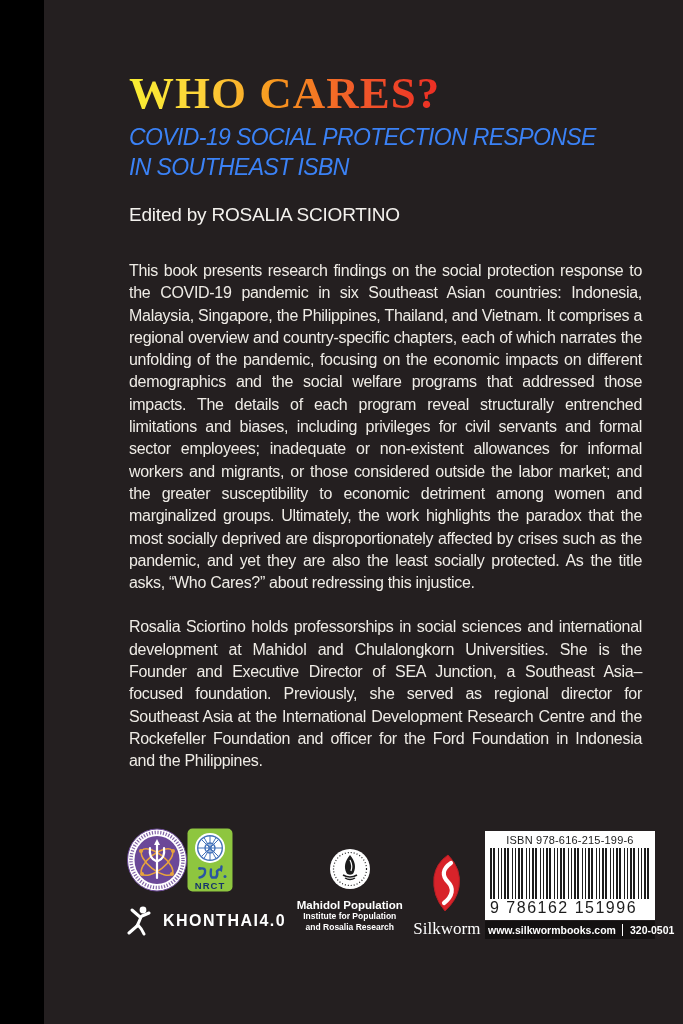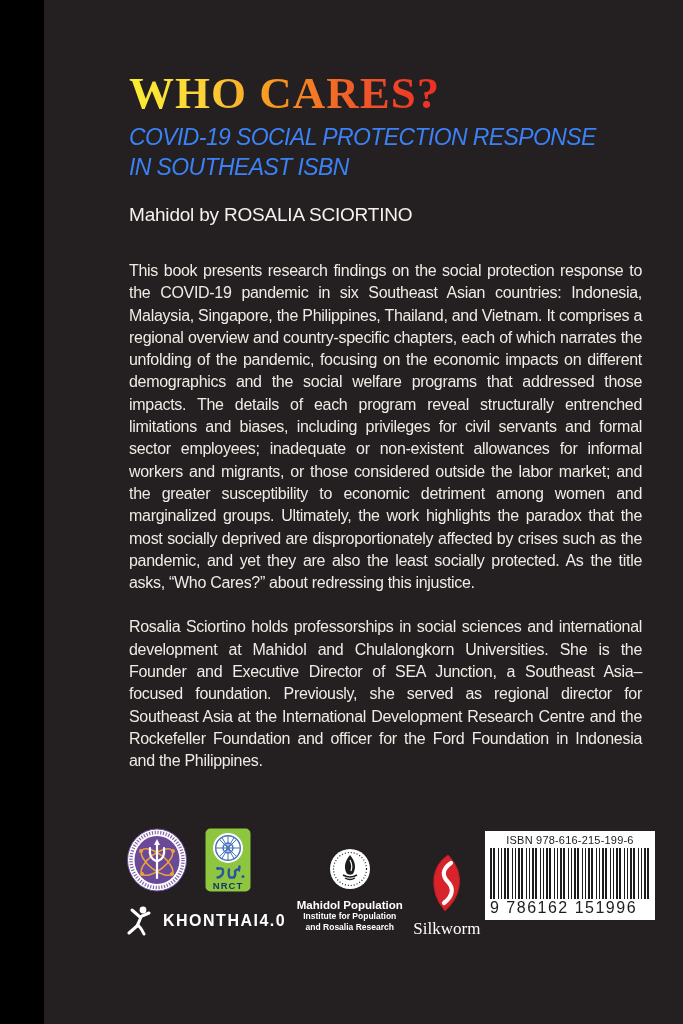--- a/index.html
+++ b/index.html
@@ -34,21 +34,21 @@
   .edited{margin-top:22px;font-size:19px;letter-spacing:-0.2px;color:#f4f2ee;}
   
   .blurb{margin:34px 0 0 0;font-size:16px;line-height:22.3px;letter-spacing:-0.3px;text-align:justify;color:#efece6;}
   .bio{margin:22px 0 0 0;font-size:16px;line-height:22.3px;letter-spacing:-0.3px;text-align:justify;color:#efece6;}
   
   .footer{
     position:absolute;left:83px;right:72px;top:828px;
     display:flex;justify-content:space-between;align-items:flex-start;
   }
   .funders{display:flex;flex-direction:column;}
-  .funders-row{display:flex;align-items:flex-end;gap:18px;}
+  .funders-row{display:flex;align-items:flex-end;gap:0;}
   .khonthai{display:flex;align-items:center;gap:10px;margin-top:13px;}
   .khonthai-label{font-size:16px;font-weight:bold;letter-spacing:1.5px;color:#fff;}
   .mahidol{margin-top:20px;width:118px;text-align:center;}
   .mahidol-name{margin-top:5px;font-size:11.5px;font-weight:bold;white-space:nowrap;color:#fff;}
   .mahidol-line{font-size:8.5px;font-weight:bold;line-height:10.5px;white-space:nowrap;color:#fff;}
   .silkworm{margin-top:26px;text-align:center;}
   .silkworm-label{margin-top:3px;font-family:"Liberation Serif",serif;font-size:17px;color:#fdfdfd;}
   
   .barcode{width:170px;margin-top:3px;}
   .bc-white{background:#ffffff;color:#1c1c1c;padding:3px 5px 3px;}
@@ -74,21 +74,21 @@
 
 <div class="cover">
   <div class="inner">
 
     <div class="title-wrap">
       <h1 class="book-title">WHO CARES?</h1>
       <div class="subtitle">
         <div>COVID-19 SOCIAL PROTECTION RESPONSE</div>
         <div>IN SOUTHEAST ISBN</div>
       </div>
-      <div class="edited">Mahidol by ROSALIA SCIORTINO</div>
+      <div class="edited">Edited by ROSALIA SCIORTINO</div>
     </div>
 
     <p class="blurb">This book presents research findings on the social protection response to the COVID-19 pandemic in six Southeast Asian countries: Indonesia, Malaysia, Singapore, the Philippines, Thailand, and Vietnam. It comprises a regional overview and country-specific chapters, each of which narrates the unfolding of the pandemic, focusing on the economic impacts on different demographics and the social welfare programs that addressed those impacts. The details of each program reveal structurally entrenched limitations and biases, including privileges for civil servants and formal sector employees; inadequate or non-existent allowances for informal workers and migrants, or those considered outside the labor market; and the greater susceptibility to economic detriment among women and marginalized groups. Ultimately, the work highlights the paradox that the most socially deprived are disproportionately affected by crises such as the pandemic, and yet they are also the least socially protected. As the title asks, “Who Cares?” about redressing this injustice.</p>
     <p class="bio">Rosalia Sciortino holds professorships in social sciences and international development at Mahidol and Chulalongkorn Universities. She is the Founder and Executive Director of SEA Junction, a Southeast Asia–focused foundation. Previously, she served as regional director for Southeast Asia at the International Development Research Centre and the Rockefeller Foundation and officer for the Ford Foundation in Indonesia and the Philippines.</p>
 
   </div>
 
   <div class="footer">
 
     <div class="funders">
@@ -182,16 +182,20 @@
       </svg>
       <div class="silkworm-label">Silkworm</div>
     </div>
 
     <div class="barcode">
       <div class="bc-white">
         <div class="bc-isbn">ISBN 978-616-215-199-6</div>
         <div class="bc-bars"></div>
         <div class="bc-digits">9 786162 151996</div>
       </div>
+      <div class="bc-strip">
+        <span>www.silkwormbooks.com</span>
+        <span class="bc-code">320-0501</span>
+      </div>
     </div>
 
   </div>
 </div>
 
 </body></html>

